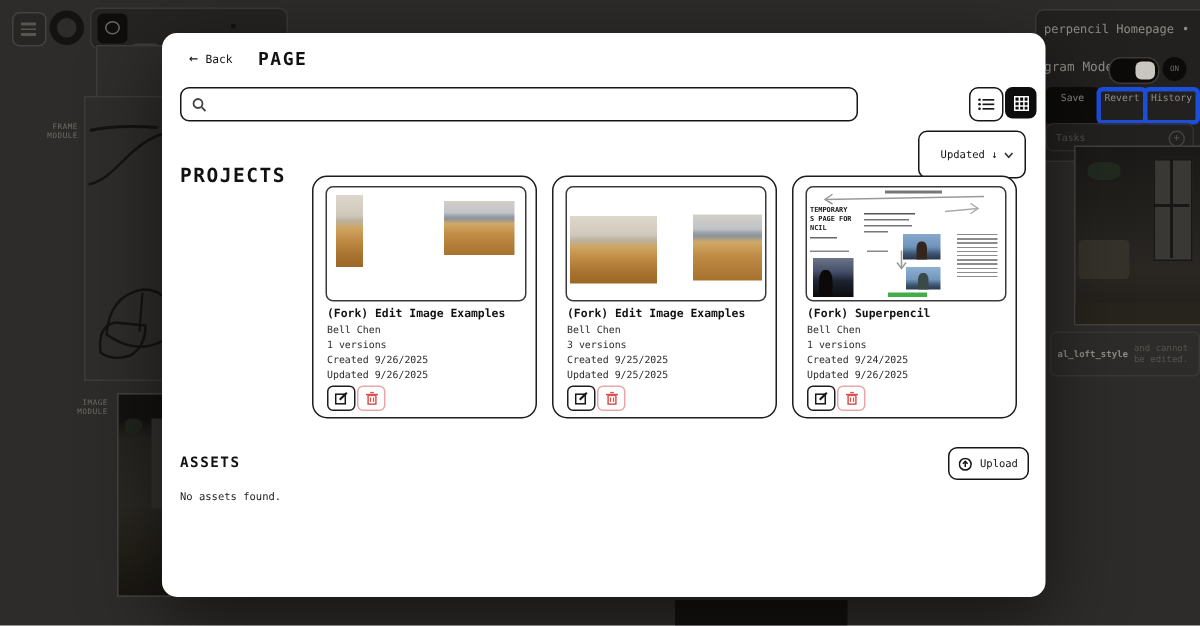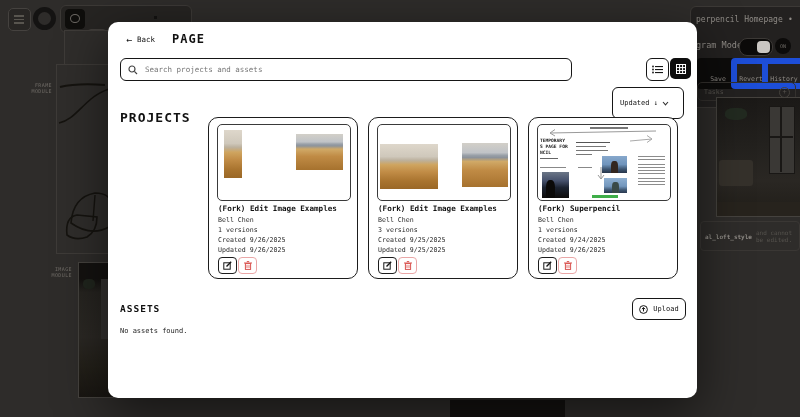--- a/index.html
+++ b/index.html
@@ -8,22 +8,22 @@
   .abs{position:absolute}
   
   .bk-btn{border:1.5px solid #45423f;border-radius:5px;background:#282624}
   .bk-ic{background:#58554f}
   .tool-btn{width:18px;height:18px;border:1px solid #403d3a;border-radius:4px;position:relative;background:#262422}
   .tool-btn.sel{background:#0f0e0c;border-color:#0f0e0c}
   .frame{border:1px solid #3e3b38;background:#2f2d2b}
   .cv-label{font-size:5px;line-height:6px;color:#6f6b66;text-align:right;letter-spacing:.4px}
   .panel{background:#232120;border:1px solid #3c3936;border-radius:6px}
   .pn-txt{color:#8f8b86;font-size:8px}
-  .pn-btn{border:6px solid #1d4ed8;border-radius:4px;color:#8f8b86;font-size:6.5px;
-          display:flex;align-items:flex-end;justify-content:center;background:#232120}
+  .pn-btn{border:3px solid #1d4ed8;border-radius:4px;color:#8f8b86;font-size:6.5px;
+          display:flex;align-items:flex-start;justify-content:center;background:#232120}
   .pn-btn.primary{background:#0d0c0b;border-color:#0d0c0b}
   
   .modal{left:108px;top:22px;width:589px;height:376px;background:#fff;border-radius:10px;
          box-shadow:0 14px 50px rgba(0,0,0,.55);z-index:10;overflow:hidden}
   .hline{font-weight:bold;letter-spacing:1px}
   .inputbar{border:1.3px solid #161616;border-radius:6px;background:#fff;display:flex;align-items:center}
   .chip{border:1.2px solid #161616;border-radius:6px;background:#fff;display:flex;align-items:center;justify-content:center;
         font-size:7px;gap:4px;cursor:pointer}
   .card{border:1.3px solid #1d1d1d;border-radius:10px;background:#fff;position:absolute;height:160px;width:148px}
   .thumb{position:absolute;left:8px;top:6px;border:1px solid #3a3a3a;border-radius:5px;background:#fff;overflow:hidden}
@@ -143,21 +143,20 @@
     <span style="font-size:10px">←</span>
     <span style="font-size:7.5px">Back</span>
   </div>
   <div class="abs hline" style="left:64px;top:10px;font-size:12px">PAGE</div>
 
   <div class="abs inputbar" style="left:12px;top:36px;width:450px;height:21px">
     <svg width="10" height="10" viewBox="0 0 10 10" style="margin-left:7px">
       <circle cx="4" cy="4" r="3" fill="none" stroke="#444" stroke-width="1.2"></circle>
       <line x1="6.4" y1="6.4" x2="9" y2="9" stroke="#444" stroke-width="1.2"></line>
     </svg>
-    <input style="border: none; outline: none; flex: 1 1 0%; font-family: inherit; font-size: 7.5px; color: rgb(51, 51, 51); margin-left: 5px; background: transparent;" placeholder="Search projects and assets">
   </div>
   <div class="abs chip" style="left:538px;top:36px;width:21px;height:21px">
     <svg width="11" height="9" viewBox="0 0 11 9">
       <circle cx="1" cy="1.5" r=".9" fill="#161616"></circle>
         <rect x="3" y="1" width="8" height="1.1" fill="#161616"></rect>
       <circle cx="1" cy="4.5" r=".9" fill="#161616"></circle>
         <rect x="3" y="4" width="8" height="1.1" fill="#161616"></rect>
       <circle cx="1" cy="7.5" r=".9" fill="#161616"></circle>
         <rect x="3" y="7" width="8" height="1.1" fill="#161616"></rect>
     </svg>
@@ -166,21 +165,21 @@
     <svg width="10" height="10" viewBox="0 0 10 10">
       <rect x=".5" y=".5" width="9" height="9" fill="none" stroke="#fff" stroke-width="1"></rect>
       <line x1="3.6" y1="0" x2="3.6" y2="10" stroke="#fff" stroke-width="1"></line>
       <line x1="6.6" y1="0" x2="6.6" y2="10" stroke="#fff" stroke-width="1"></line>
       <line x1="0" y1="3.6" x2="10" y2="3.6" stroke="#fff" stroke-width="1"></line>
       <line x1="0" y1="6.6" x2="10" y2="6.6" stroke="#fff" stroke-width="1"></line>
     </svg>
   </div>
 
   <div class="abs hline" style="left:12px;top:88px;font-size:13px">PROJECTS</div>
-  <div class="abs chip" style="left:504px;top:65px;width:72px;height:32px;justify-content:flex-start;padding:0 7px;box-sizing:border-box">
+  <div class="abs chip" style="left:504px;top:65px;width:72px;height:32px;justify-content:flex-end;padding:0 7px;box-sizing:border-box">
     <span>Updated ↓</span>
     <svg width="7" height="5" viewBox="0 0 7 5">
         <polyline points="1,1 3.5,3.8 6,1" fill="none" stroke="#333" stroke-width="1.1"></polyline>
       </svg>
   </div>
 
 
   <div class="card" style="left:100px;top:95px">
     <div class="thumb" style="width:132px;height:75px">
       <span class="abs desert-a" style="left:6px;top:5px;width:18px;height:48px"></span>

